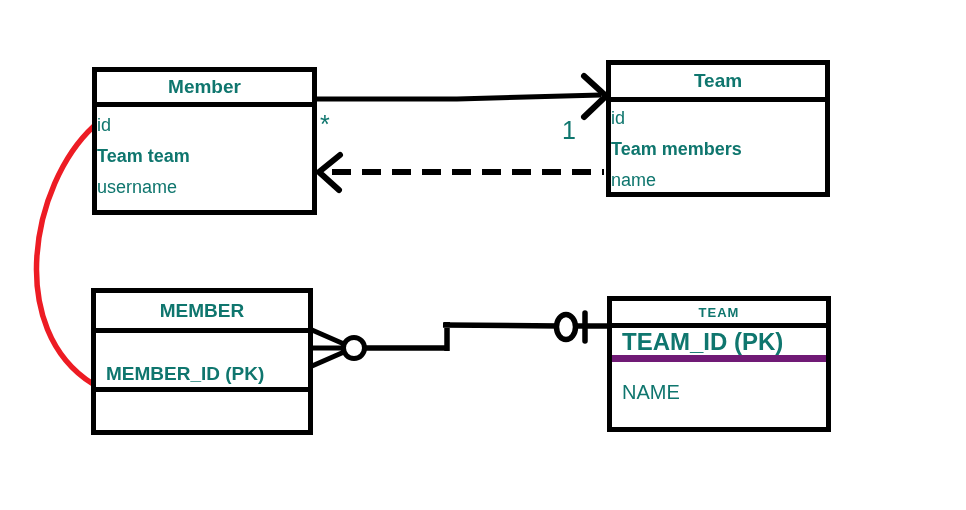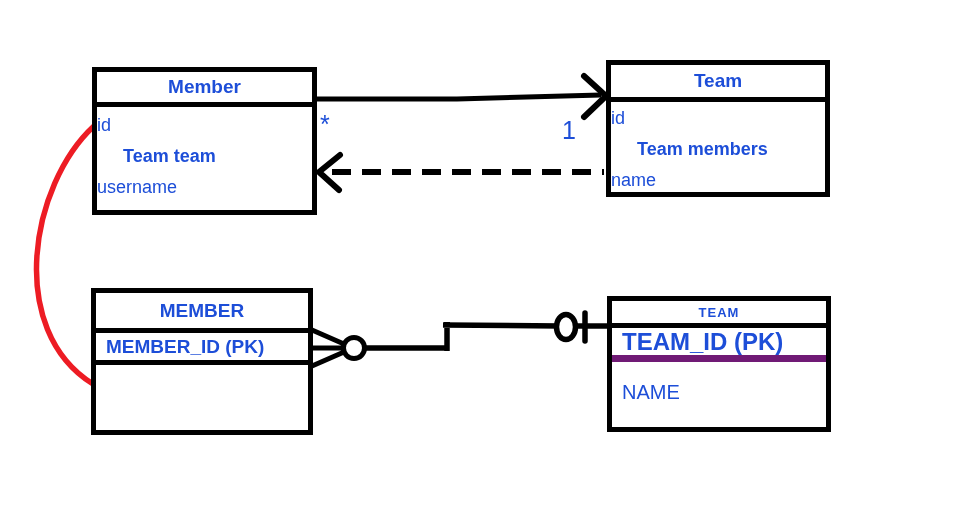--- a/index.html
+++ b/index.html
@@ -1,44 +1,44 @@
 <!DOCTYPE html>
 <html><head>
 <meta charset="utf-8">
 <style>
   html,body{margin:0;padding:0;background:#ffffff;}
   .canvas{
     position:relative;width:966px;height:439px;background:#ffffff;overflow:hidden;
-    font-family:"Liberation Sans","DejaVu Sans",sans-serif;color:#1d4ed8;
+    font-family:"Liberation Sans","DejaVu Sans",sans-serif;color:#0f766e;
   }
   .overlay{position:absolute;left:0;top:0;width:966px;height:510px;}
   .entity{
     position:absolute;box-sizing:border-box;border:5px solid #000;background:#fff;
   }
   .entity .title{
     border-bottom:5px solid #000;text-align:center;font-weight:bold;
     display:flex;align-items:center;justify-content:center;
   }
   .rows{}
   .row{line-height:31px;font-size:18px;white-space:nowrap;}
-  .b{font-weight:bold;margin-left:26px;}
+  .b{font-weight:bold;}
   
   .uml-member{left:92px;top:67px;width:225px;height:148px;}
   .uml-member .title{height:30px;font-size:19px;}
   .uml-member .rows{padding-top:3px;}
   
   .uml-team{left:606px;top:60px;width:224px;height:137px;}
   .uml-team .title{height:32px;font-size:19px;}
   .uml-team .rows{padding-top:1px;}
   
   .erd-member{left:91px;top:288px;width:222px;height:147px;}
   .erd-member .title{height:35px;font-size:19px;}
   .erd-member .keyrow{
     height:27px;line-height:27px;border-bottom:5px solid #000;
-    font-weight:bold;font-size:19px;padding-left:10px;white-space:nowrap;
+    font-weight:bold;font-size:19px;padding-left:10px;white-space:nowrap;margin-top:27px;
   }
   .erd-member .rows{padding-top:5px;padding-left:10px;}
   .erd-member .row{line-height:33px;font-size:19px;}
   
   .erd-team{left:607px;top:296px;width:224px;height:136px;}
   .erd-team .title{height:22px;font-size:13px;letter-spacing:1px;}
   .erd-team .keyrow{
     height:27px;line-height:27px;border-bottom:7px solid #701a75;
     font-weight:bold;font-size:24px;padding-left:10px;white-space:nowrap;
   }

